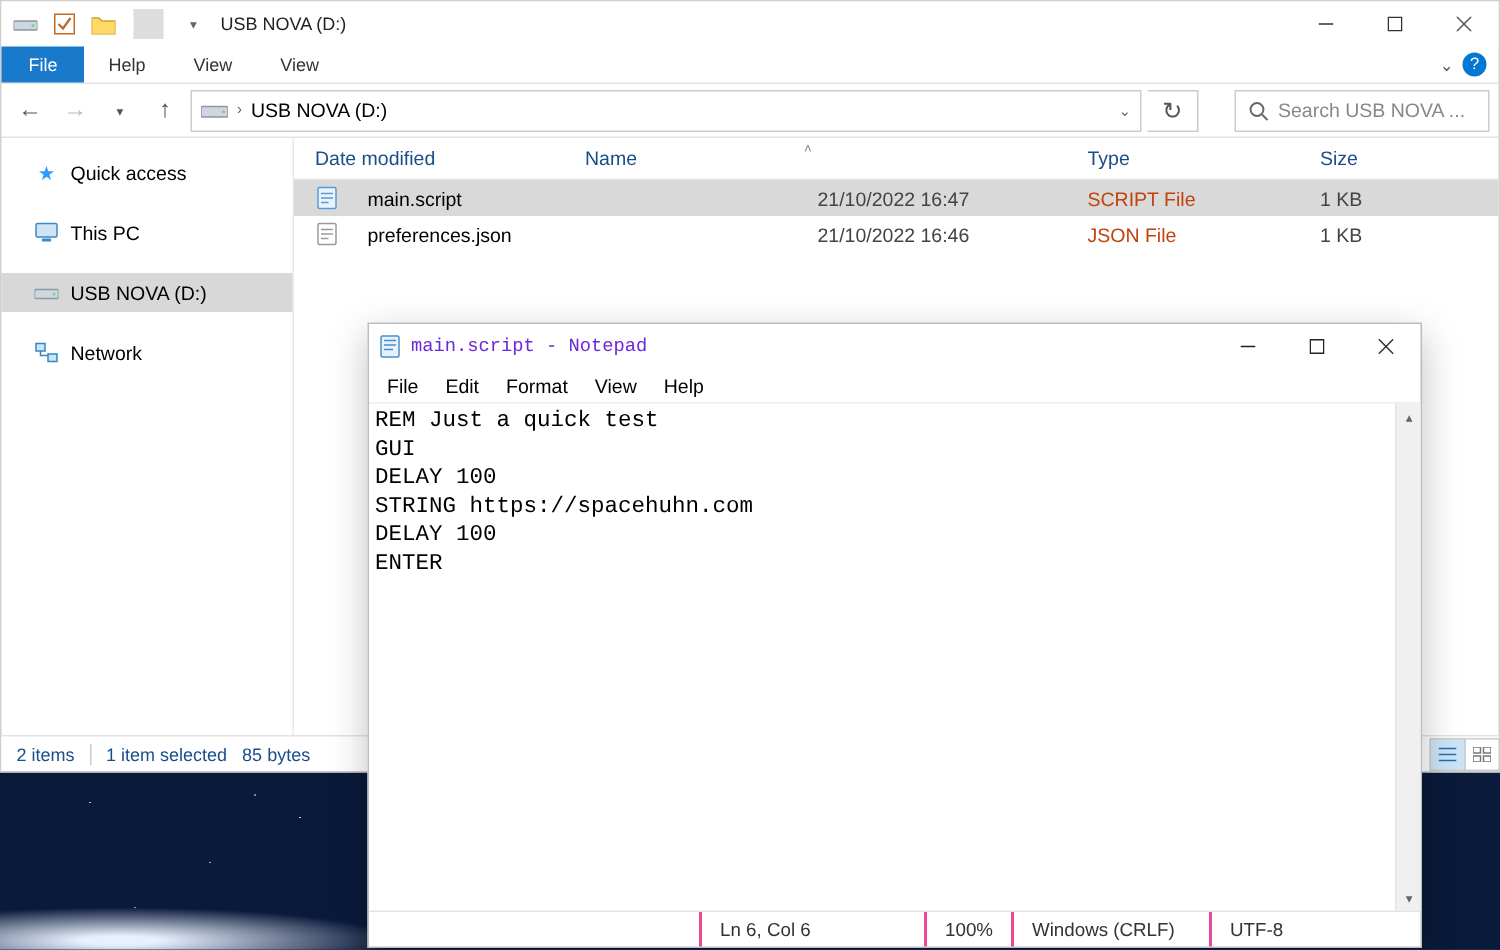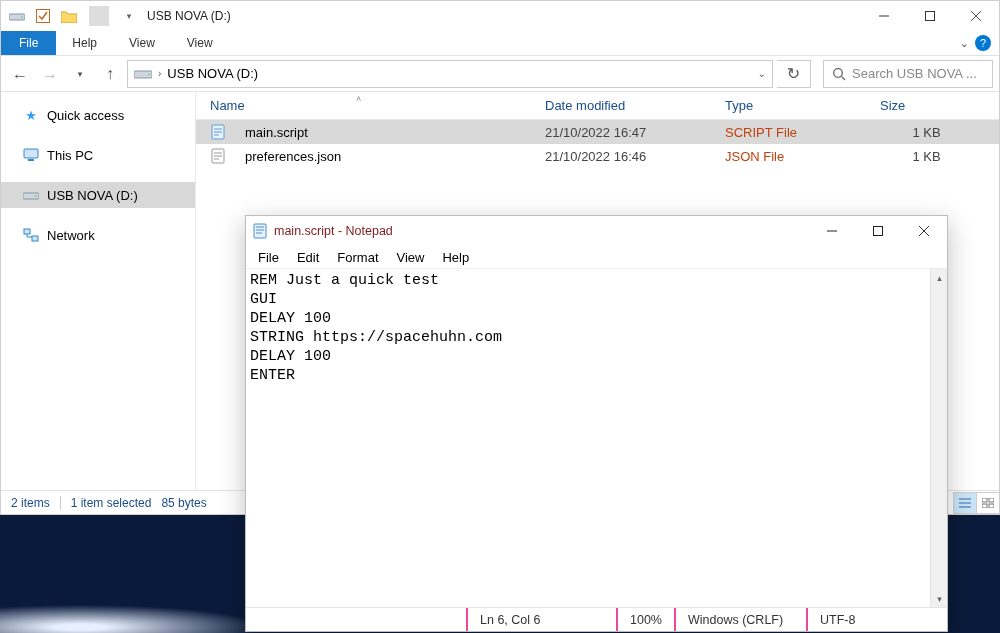--- a/index.html
+++ b/index.html
@@ -29,21 +29,21 @@
   .ex-ribbon-right .chev { font-size: 11px; color: #555; }
   .ex-ribbon-right .help { width: 16px; height: 16px; border-radius: 50%; background: #0078d4; color: #fff; font-size: 11px; display: flex; align-items: center; justify-content: center; }
 
   
   .ex-nav { height: 36px; display: flex; align-items: center; padding: 4px 6px; gap: 4px; border-bottom: 1px solid #e3e3e3; }
   .ex-nav .navbtn { width: 26px; height: 26px; display: flex; align-items: center; justify-content: center; color: #555; border-radius: 2px; }
   .ex-nav .navbtn.disabled { color: #bbb; }
   .ex-addr { flex: 1; height: 28px; border: 1px solid #ccc; display: flex; align-items: center; padding: 0 6px; font-size: 13px; gap: 6px; }
   .ex-addr .chev { font-size: 10px; color: #666; margin-left: auto; }
   .ex-refresh { width: 34px; height: 28px; border: 1px solid #ccc; border-left: none; display: flex; align-items: center; justify-content: center; color: #555; }
-  .ex-search { width: 170px; height: 28px; border: 1px solid #ccc; margin-left: 8px; display: flex; align-items: center; padding: 0 8px; color: #888; font-size: 13px; gap: 6px; }
+  .ex-search { width: 170px; height: 28px; border: 1px solid #ccc; margin-left: 20px; display: flex; align-items: center; padding: 0 8px; color: #888; font-size: 13px; gap: 6px; }
   .ex-search .sicon { color: #666; }
 
   
   .ex-body { display: flex; height: calc(100% - 30px - 25px - 36px - 24px); }
   .ex-side { width: 195px; border-right: 1px solid #e9e9e9; padding-top: 10px; }
   .ex-side .item { height: 26px; display: flex; align-items: center; padding-left: 22px; font-size: 13px; gap: 8px; }
   .ex-side .item.sel { background: #d8d8d8; }
   .ex-side .gap { height: 14px; }
   .ic { width: 16px; height: 16px; display: inline-flex; align-items: center; justify-content: center; font-size: 13px; }
 
@@ -55,21 +55,21 @@
   .ex-cols .col.type  { width: 155px; }
   .ex-cols .col.size  { flex: 1; }
   .ex-cols .sort-caret { position: absolute; left: 160px; top: -4px; font-size: 9px; color: #888; }
 
   .ex-rows .row { height: 24px; display: flex; align-items: center; font-size: 13px; }
   .ex-rows .row.sel { background: #d9d9d9; }
   .ex-rows .cell { padding-left: 14px; overflow: hidden; white-space: nowrap; }
   .ex-rows .cell.name { width: 335px; display: flex; align-items: center; gap: 19px; }
   .ex-rows .cell.date { width: 180px; color: #444; }
   .ex-rows .cell.type { width: 155px; color: #c2410c; }
-  .ex-rows .cell.size { flex: 1; text-align: center; padding-right: 26px; color: #444; }
+  .ex-rows .cell.size { flex: 1; text-align: left; padding-right: 26px; color: #444; }
 
   
   .ex-status { position: absolute; left: 0; bottom: 0; width: 100%; height: 24px; border-top: 1px solid #e3e3e3; display: flex; align-items: center; font-size: 12px; color: #1a4e8a; padding-left: 10px; gap: 10px; background: #fff; }
   .ex-status .sep { width: 1px; height: 14px; background: #ccc; }
   .ex-status .right { margin-left: auto; display: flex; }
   .ex-status .viewbtn { width: 24px; height: 22px; border: 1px solid #ccc; display: flex; align-items: center; justify-content: center; margin-right: -1px; font-size: 11px; color: #555; }
   .ex-status .viewbtn.active { background: #cce4f7; }
 
   
   .desktop { position: absolute; left: 0; top: 515px; width: 1000px; height: 118px; background: radial-gradient(ellipse at 8% 95%, #e8f0ff 2%, #0a1a3a 14%), #0a1a3a; }
@@ -81,21 +81,21 @@
       radial-gradient(1px 1px at 170px 15px, #6f8cb8 50%, transparent 51%); }
 
   
   .notepad {
     position: absolute; left: 245px; top: 215px; width: 703px; height: 417px;
     background: #fff; border: 1px solid #bdbdbd; box-shadow: 0 8px 24px rgba(0,0,0,0.25);
     display: flex; flex-direction: column;
   }
   .np-title { height: 30px; display: flex; align-items: center; padding-left: 6px; }
   .np-title .np-icon { width: 16px; height: 16px; margin-right: 6px; }
-  .np-title .txt { font-size: 12.5px; color: #7f1d1d; }
+  .np-title .txt { font-size: 12.5px; color: #6d28d9; font-family: Liberation Mono, monospace; }
   .np-title .spacer { flex: 1; }
   .np-winctrl { display: flex; }
   .np-winctrl div { width: 46px; height: 30px; display: flex; align-items: center; justify-content: center; color: #333; }
 
   .np-menu { height: 22px; display: flex; align-items: center; padding-left: 4px; gap: 2px; }
   .np-menu span { font-size: 13px; padding: 2px 8px; }
 
   .np-body { flex: 1; display: flex; border-top: 1px solid #eee; }
   .np-text { flex: 1; padding: 2px 4px; font-family: Consolas, "Courier New", monospace; font-size: 15px; line-height: 19px; white-space: pre; color: #000; overflow: hidden; }
   .np-scroll { width: 17px; background: #f0f0f0; border-left: 1px solid #e4e4e4; position: relative; }
@@ -240,25 +240,25 @@
               <rect x="9" y="8" width="6" height="5" fill="#cfe4f7" stroke="#2f89c6"></rect>
               <path d="M4 6v3h5" fill="none" stroke="#2f89c6"></path>
             </svg>
         </span>
         <span>Network</span>
       </div>
     </div>
 
     <div class="ex-main">
       <div class="ex-cols">
+        <div class="col date">Date modified</div>
         <div class="col name">
           <span>Name</span>
           <span class="sort-caret">˄</span>
         </div>
-        <div class="col date">Date modified</div>
         <div class="col type">Type</div>
         <div class="col size">Size</div>
       </div>
       <div class="ex-rows">
         <div class="row sel">
           <div class="cell name">
             <span class="ic">
               <svg width="16" height="16" viewBox="0 0 16 16">
                   <rect x="2" y="1" width="12" height="14" rx="1" fill="#e9f3fb" stroke="#5b9bd5"></rect>
                   <line x1="4" y1="5" x2="12" y2="5" stroke="#5b9bd5"></line>

